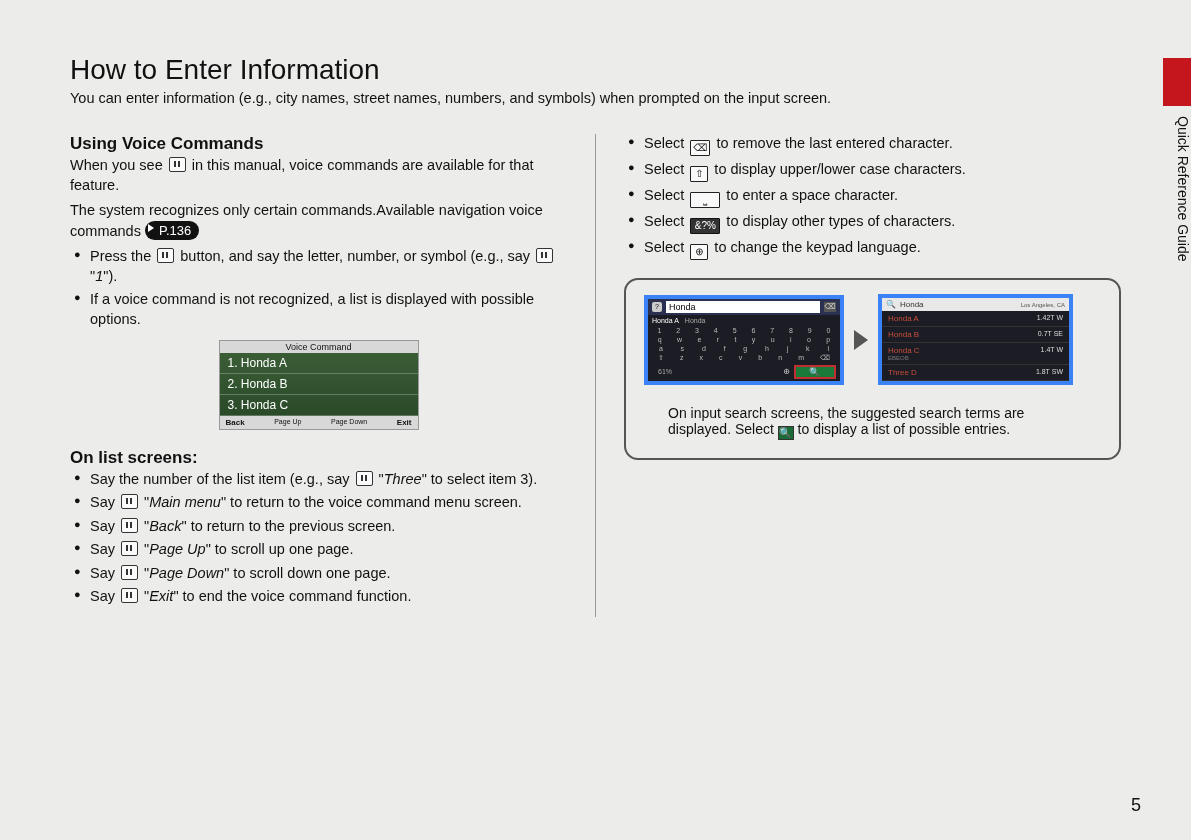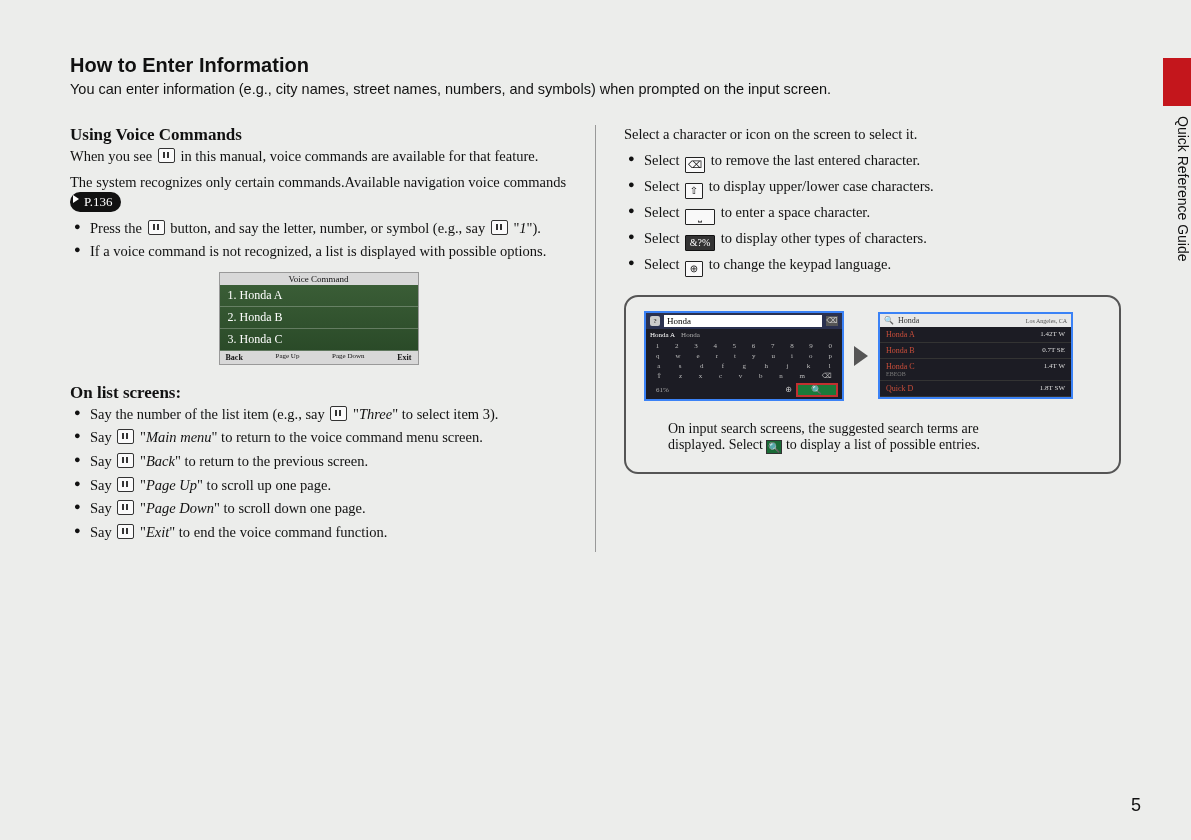--- a/index.html
+++ b/index.html
@@ -32,36 +32,35 @@
     width: 28px;
     height: 200px;
     writing-mode: vertical-rl;
     text-orientation: mixed;
     font-size: 14px;
     text-align: left;
     padding-top: 4px;
     color: #111;
   }
   h1 {
-    font-size: 20px;
-    font-weight: 700;
+    font-size: 28px;
+    font-weight: 400;
     margin-bottom: 4px;
   }
   .intro {
     font-size: 14.5px;
     margin-bottom: 28px;
   }
   .cols {
     display: flex;
     gap: 28px;
   }
   .col {
     flex: 1;
     min-width: 0;
-    font-family: Liberation Serif, serif;
   }
   .divider {
     width: 1px;
     background: #999;
   }
   h2 {
     font-size: 17px;
     font-weight: 700;
     margin-bottom: 2px;
   }
@@ -184,21 +183,21 @@
     margin-top: 18px;
   }
   .note-imgs {
     display: flex;
     align-items: center;
     gap: 10px;
     margin-bottom: 20px;
   }
   .mini-screen {
     background: #1c1c24;
-    border: 2px solid #3b82f6;
+    border: 4px solid #3b82f6;
     font-size: 8px;
     color: #ccc;
   }
   .ms-left { width: 200px; }
   .ms-right { width: 195px; }
   .ms-top {
     display: flex;
     align-items: center;
     background: #2a3150;
     padding: 2px 4px;
@@ -367,21 +366,20 @@
         </li>
         <li>
           <span>Say </span><span class="voice-icon"></span> "<span class="italic">Exit</span><span>" to end the voice command function.</span>
         </li>
       </ul>
     </div>
 
     <div class="divider"></div>
 
     <div class="col">
-      <p class="body-text">Select a character or icon on the screen to select it.</p>
       <ul>
         <li><span>Select </span><span class="key-icon">⌫</span><span> to remove the last entered character.</span></li>
         <li><span>Select </span><span class="key-icon">⇧</span><span> to display upper/lower case characters.</span></li>
         <li><span>Select </span><span class="key-icon key-wide">⎵</span><span> to enter a space character.</span></li>
         <li><span>Select </span><span class="key-icon key-dark key-wide">&amp;?%</span><span> to display other types of characters.</span></li>
         <li><span>Select </span><span class="key-icon">⊕</span><span> to change the keypad language.</span></li>
       </ul>
 
       <div class="note-box">
         <div class="note-imgs">
@@ -463,21 +461,21 @@
               </div>
             <div class="ms-result">
                 <span><span class="name">Honda B</span></span>
                 <span class="dist">0.7T  SE</span>
               </div>
             <div class="ms-result">
                 <span><span class="name">Honda C</span><span class="sub">EBEOB</span></span>
                 <span class="dist">1.4T  W</span>
               </div>
             <div class="ms-result">
-                <span><span class="name">Quick D</span></span>
+                <span><span class="name">Three D</span></span>
                 <span class="dist">1.8T  SW</span>
               </div>
           </div>
         </div>
         <p class="note-text">
           <span>On input search screens, the suggested search terms are</span><br>
           <span>displayed. Select </span><span class="search-inline">🔍</span><span> to display a list of possible entries.</span>
         </p>
       </div>
     </div>

